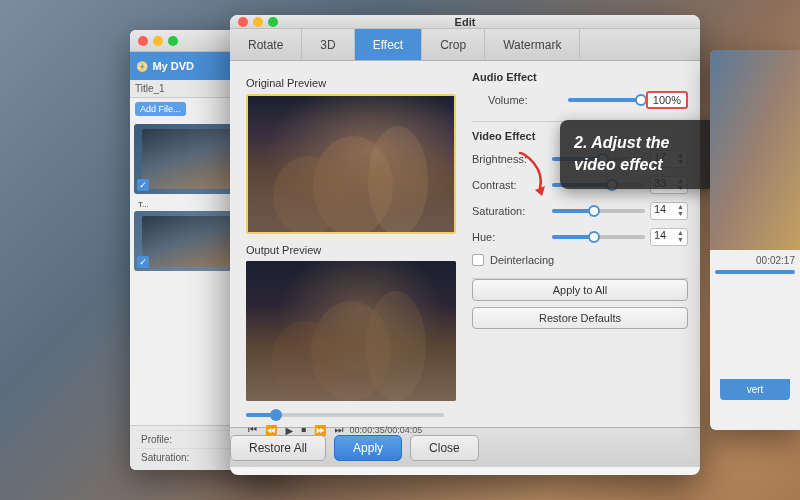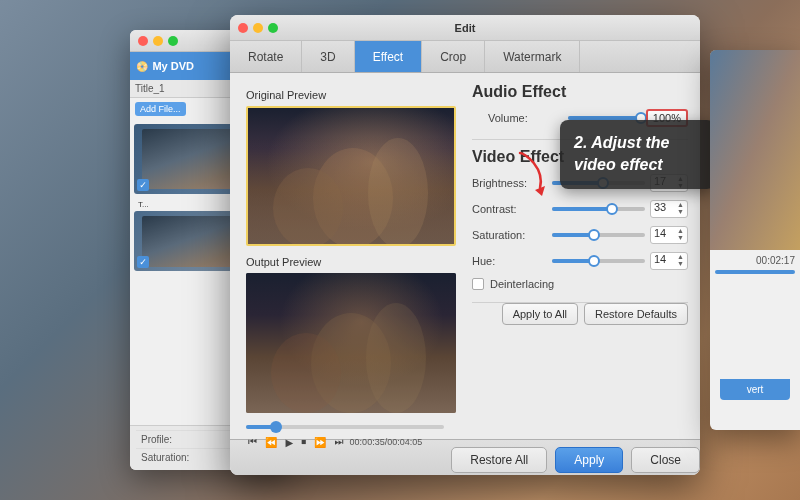--- a/index.html
+++ b/index.html
@@ -186,21 +186,21 @@
       top: 15px;
       width: 470px;
       height: 460px;
       background: #f5f5f5;
       border-radius: 8px;
       box-shadow: 0 15px 40px rgba(0,0,0,0.5);
       overflow: hidden;
     }
 
     .edit-titlebar {
-      height: 26px;
+      height: 14px;
       background: linear-gradient(to bottom, #e8e8e8, #d5d5d5);
       display: flex;
       align-items: center;
       justify-content: center;
       border-bottom: 1px solid #c0c0c0;
       position: relative;
     }
 
     .edit-titlebar-lights {
       position: absolute;
@@ -330,21 +330,21 @@
 
     
     .settings-area {
       flex: 1;
       padding: 10px 12px;
       background: #ececec;
       overflow-y: auto;
     }
 
     .section-title {
-      font-size: 16px;
+      font-size: 11px;
       font-weight: 600;
       color: #333;
       margin-bottom: 8px;
     }
 
     .control-row {
       display: flex;
       align-items: center;
       margin-bottom: 8px;
     }
@@ -446,39 +446,40 @@
       color: #444;
     }
 
     .right-action-row {
       display: flex;
       justify-content: flex-end;
       gap: 6px;
       padding: 6px 10px;
       background: #ececec;
       border-top: 1px solid #d0d0d0;
+      flex-direction: column;
     }
 
     .small-btn {
       padding: 4px 10px;
       font-size: 11px;
       border-radius: 4px;
       border: 1px solid #aaa;
       background: linear-gradient(to bottom, #f8f8f8, #e8e8e8);
       cursor: pointer;
       color: #333;
     }
 
     
     .edit-bottom-bar {
       height: 40px;
       background: linear-gradient(to bottom, #e0e0e0, #d0d0d0);
       display: flex;
       align-items: center;
-      justify-content: flex-end;
+      justify-content: flex-start;
       gap: 8px;
       border-top: 1px solid #b0b0b0;
     }
 
     .bottom-btn {
       padding: 5px 18px;
       font-size: 12px;
       border-radius: 5px;
       border: 1px solid #aaa;
       cursor: pointer;

